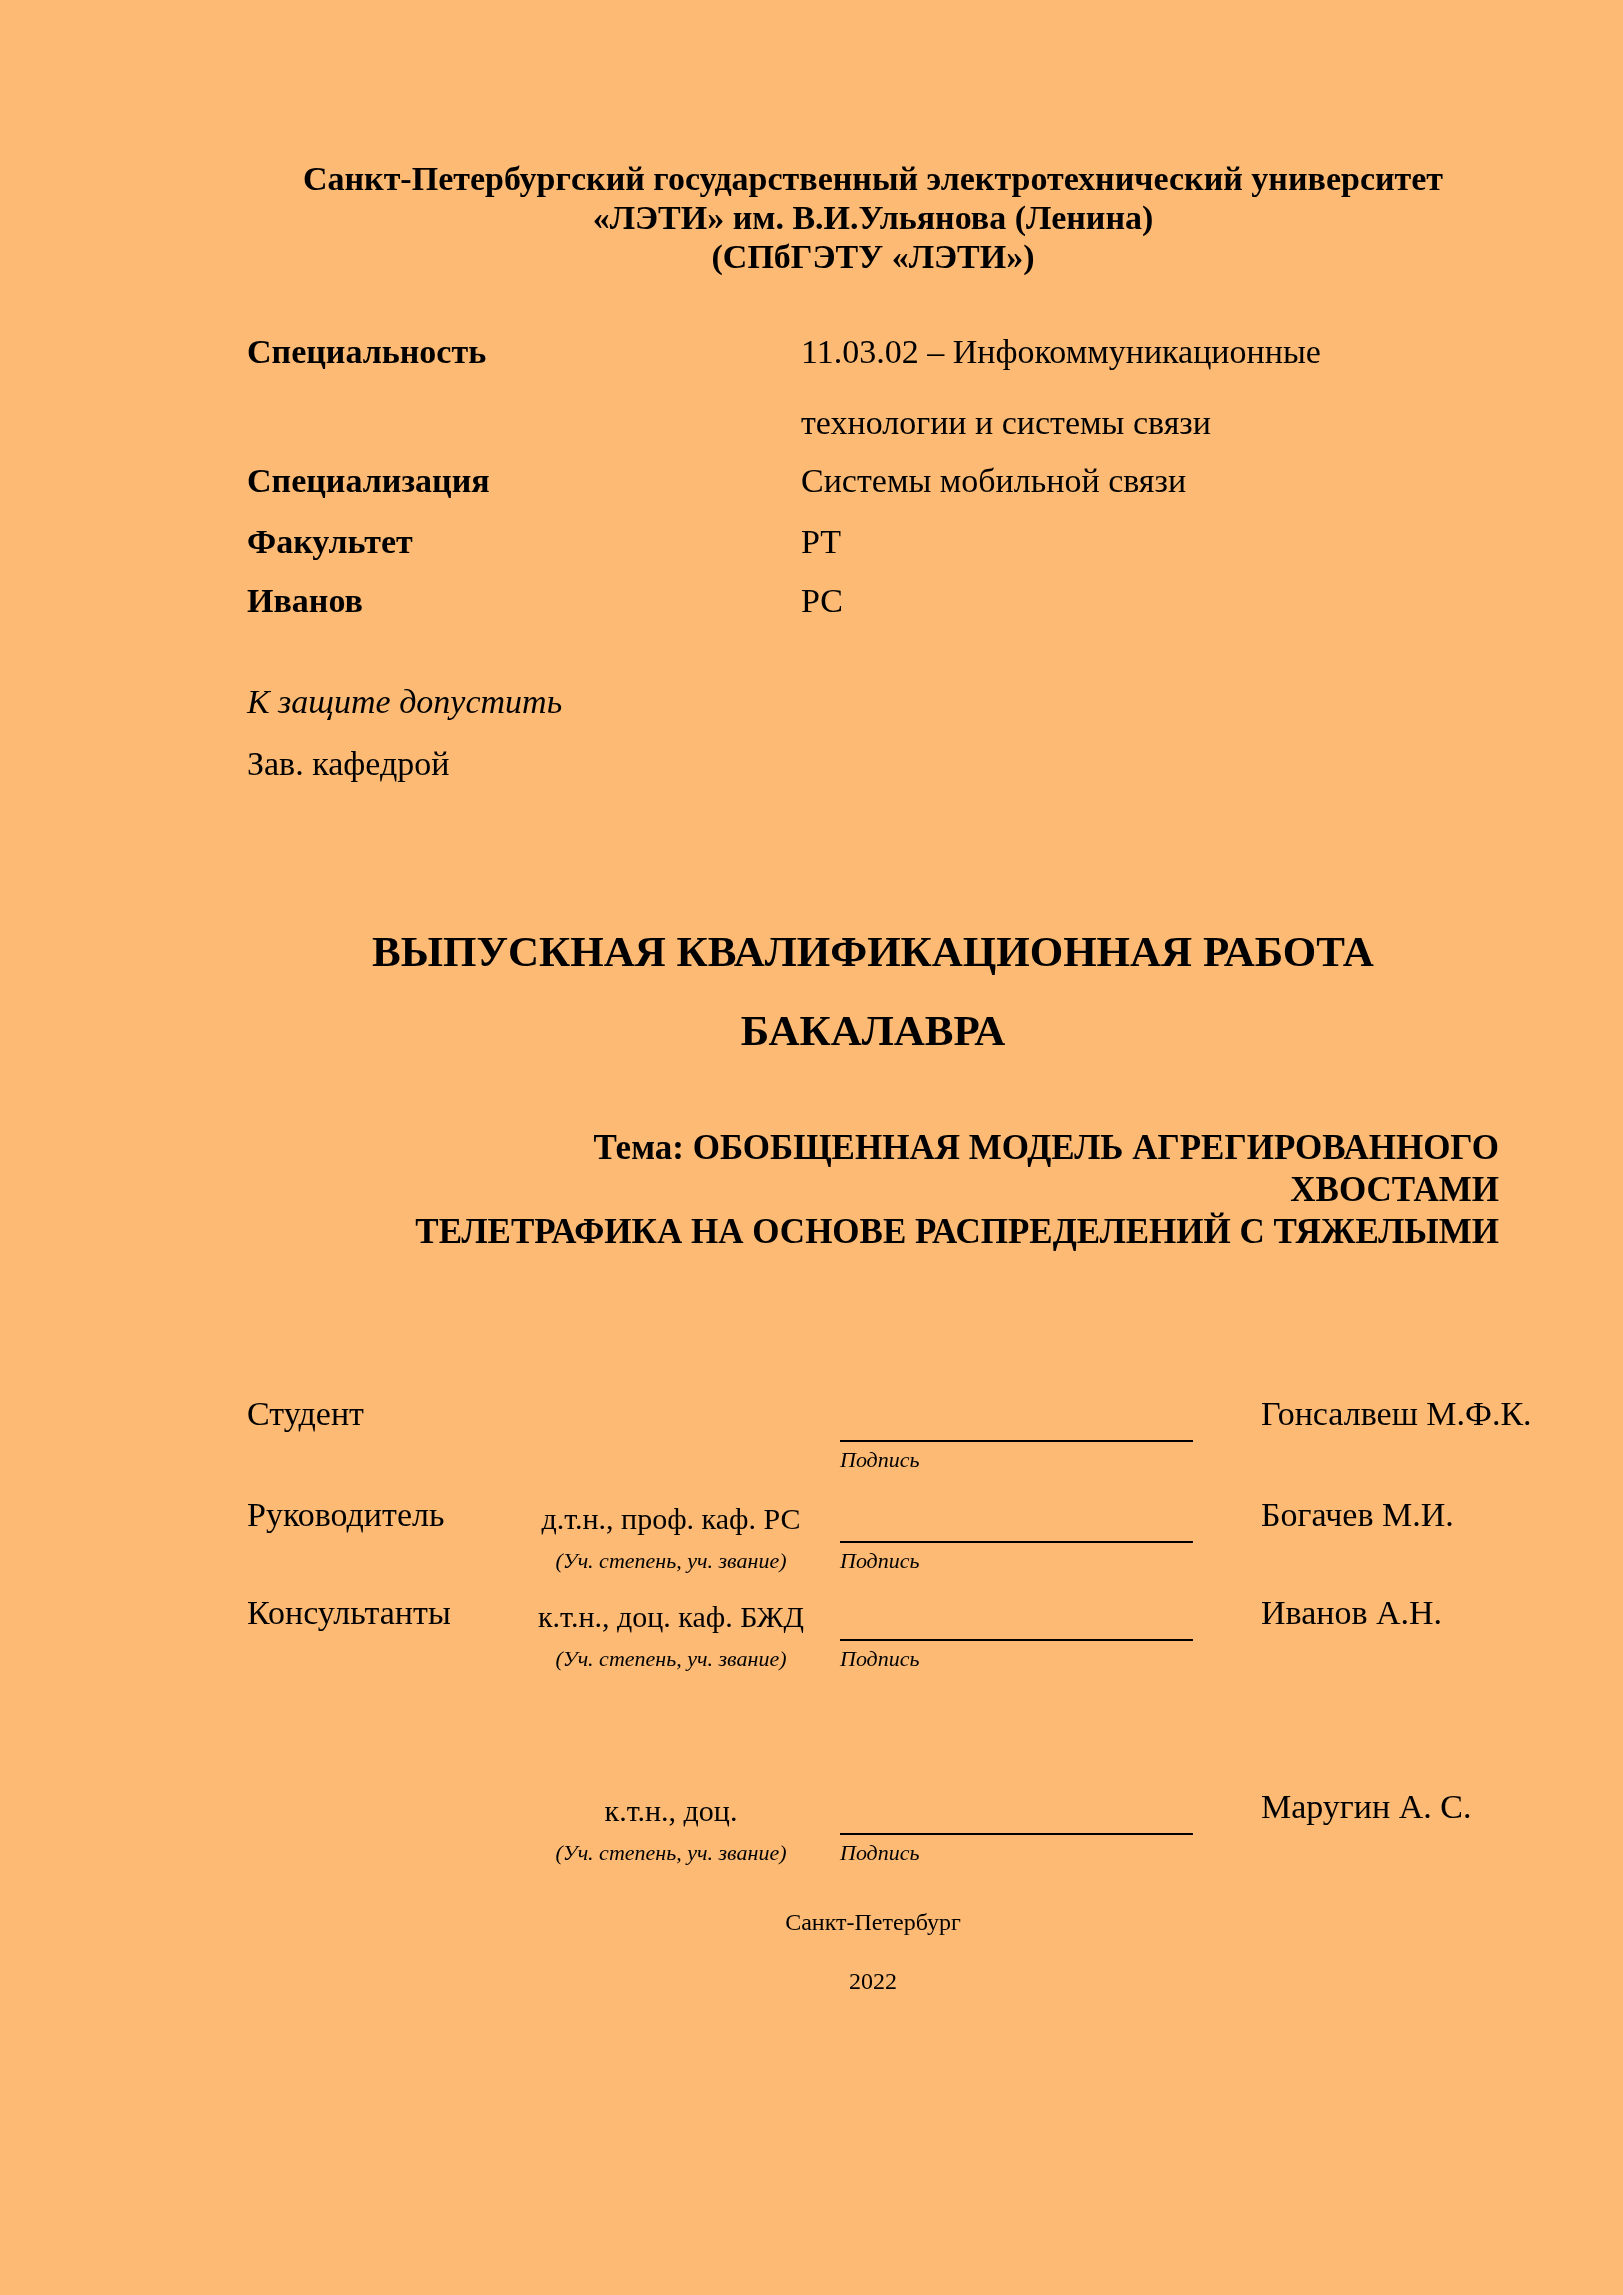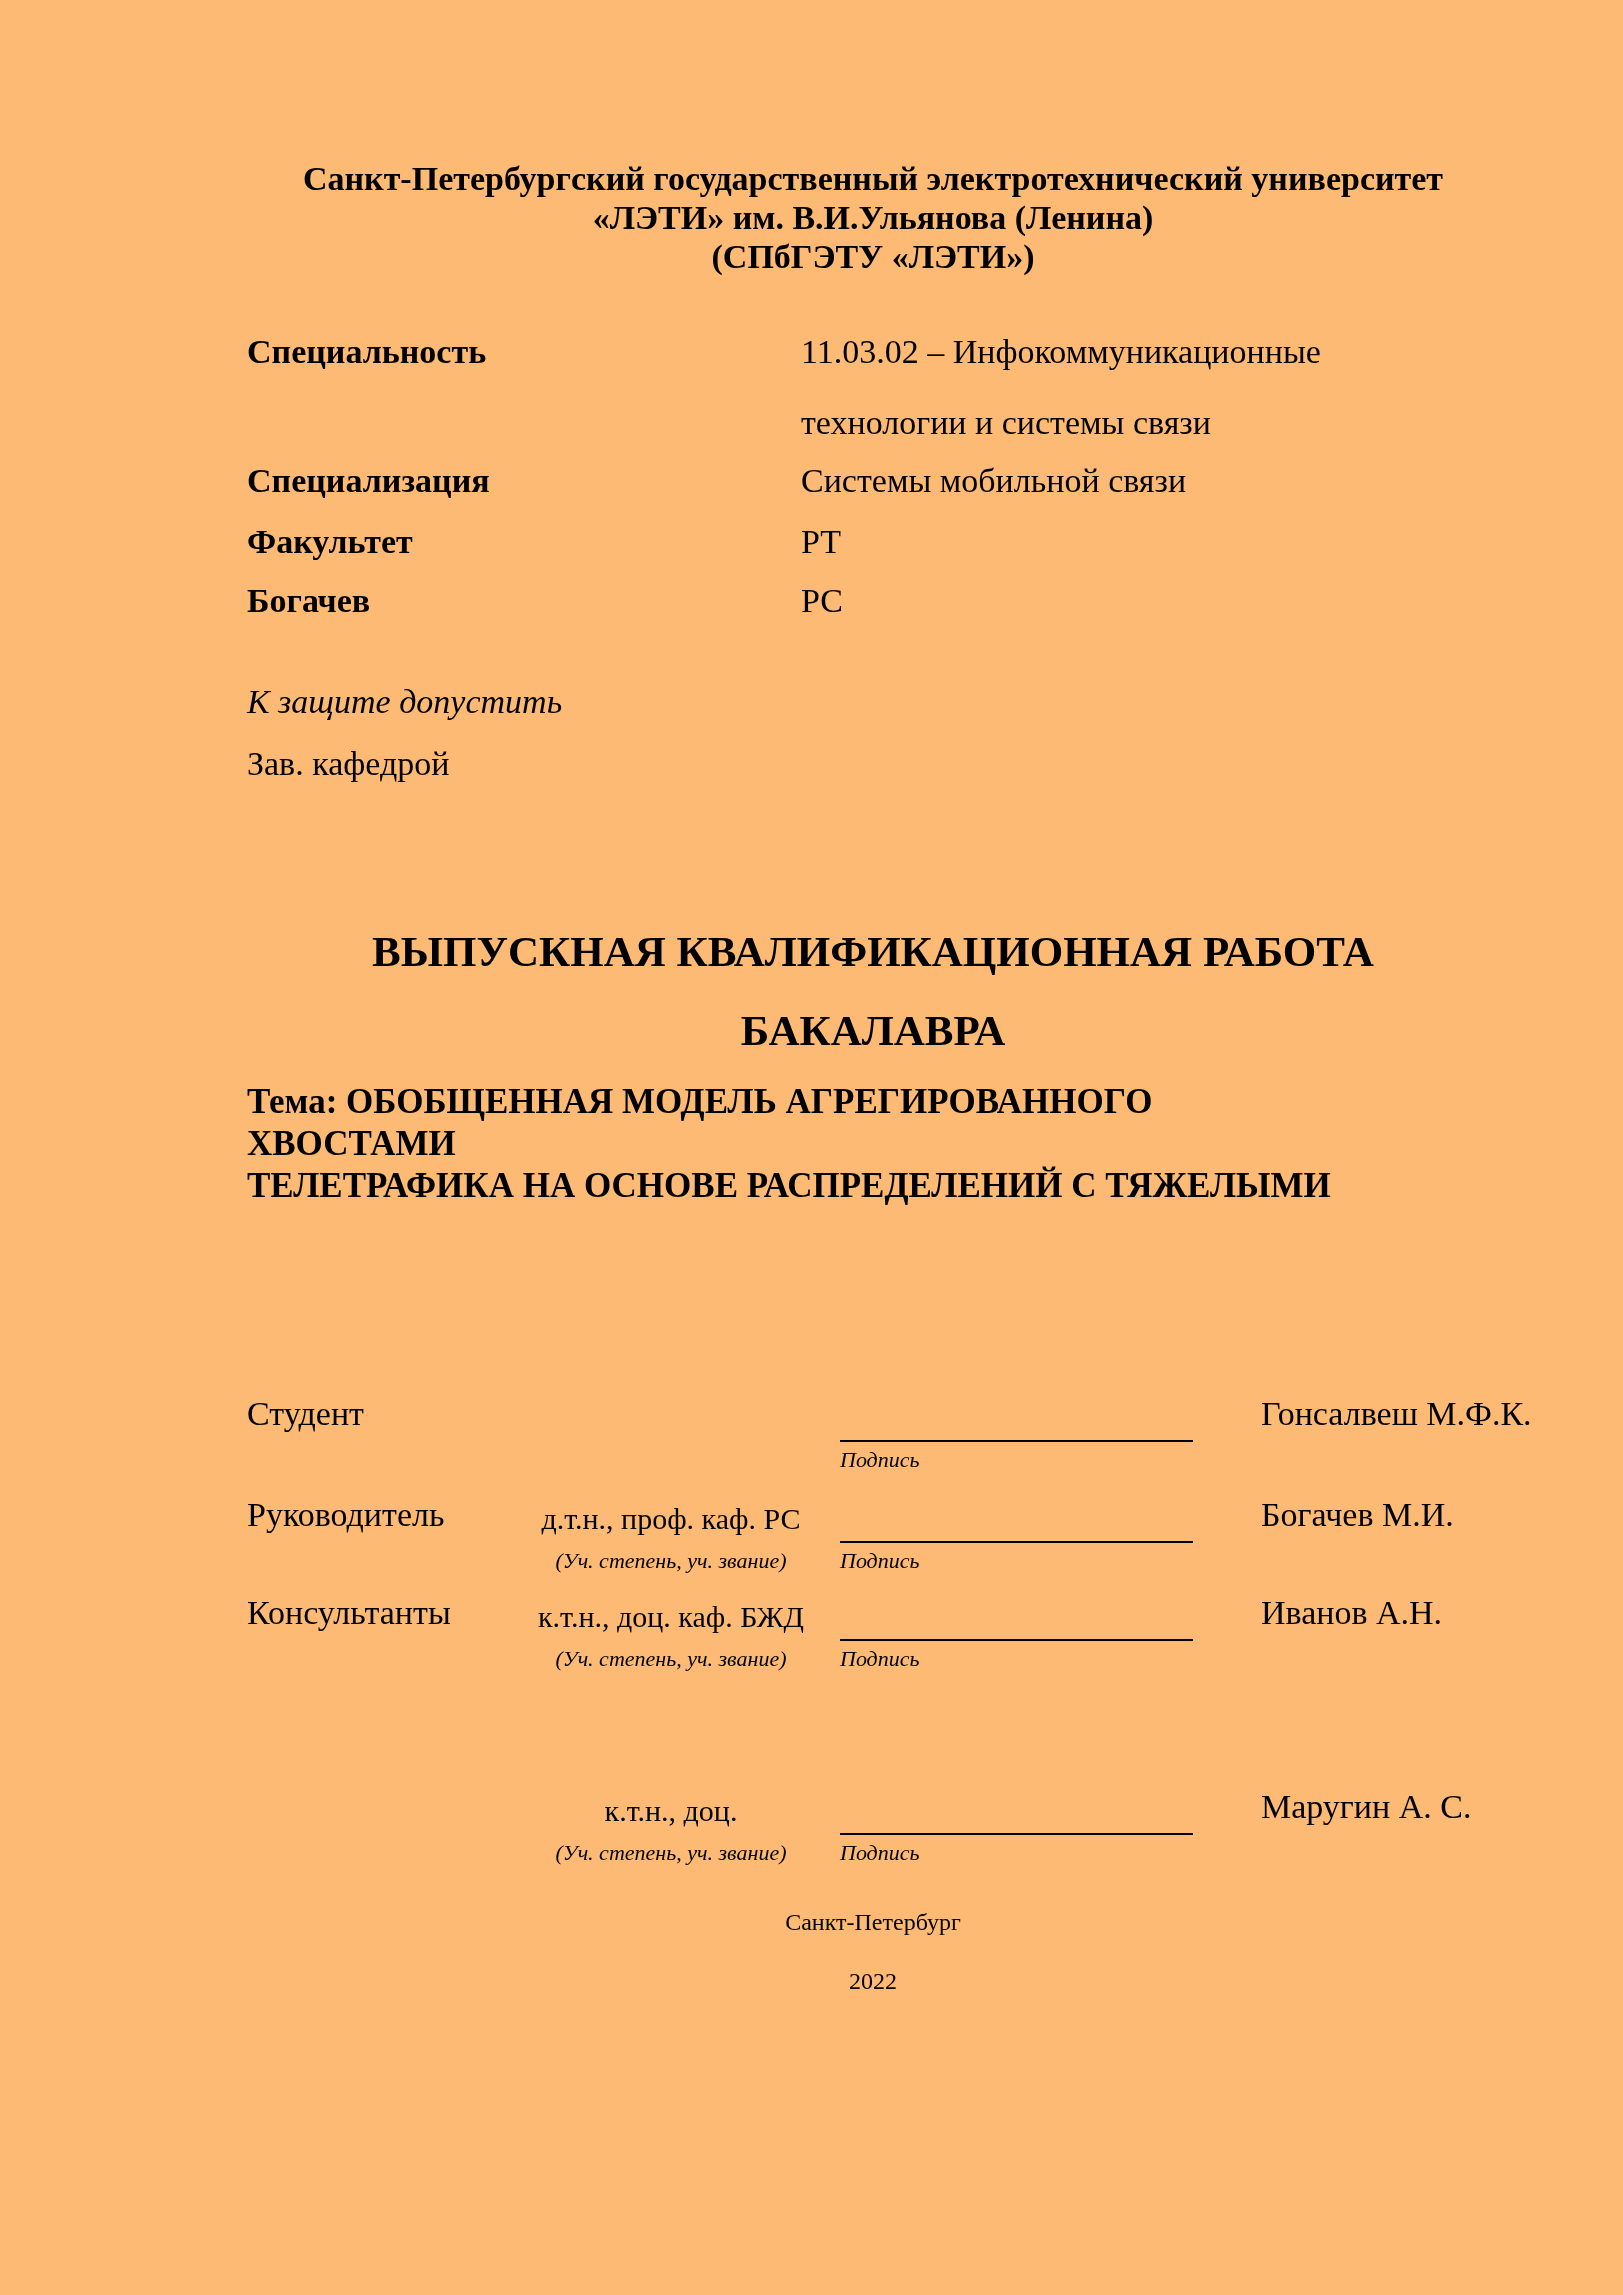--- a/index.html
+++ b/index.html
@@ -52,22 +52,22 @@
   .work-title {
     left: 247px; width: 1252px;
     text-align: center;
     font-weight: bold;
     font-size: 43px;
     white-space: nowrap;
   }
 
   
   .theme-block {
-    left: 247px; top: 1081px; width: 1252px;
-    text-align: left;
+    left: 247px; top: 1127px; width: 1252px;
+    text-align: right;
     font-weight: bold;
     font-size: 35px;
     line-height: 42px;
   }
 
   
   .sig-row {
     left: 0; width: 1623px; height: 102px;
   }
   .sig-role {
@@ -132,21 +132,21 @@
   <div class="abs info-label" style="top:333px">Специальность</div>
   <div class="abs info-value" style="top:333px">11.03.02 – Инфокоммуникационные</div>
   <div class="abs info-value" style="top:404px">технологии и системы связи</div>
 
   <div class="abs info-label" style="top:462px">Специализация</div>
   <div class="abs info-value" style="top:462px">Системы мобильной связи</div>
 
   <div class="abs info-label" style="top:523px">Факультет</div>
   <div class="abs info-value" style="top:523px">РТ</div>
 
-  <div class="abs info-label" style="top:582px">Богачев</div>
+  <div class="abs info-label" style="top:582px">Иванов</div>
   <div class="abs info-value" style="top:582px">РС</div>
 
   <div class="abs admission-line italic" style="top:683px">К защите допустить</div>
   <div class="abs admission-line" style="top:745px">Зав. кафедрой</div>
 
   <div class="abs work-title" style="top:927px">ВЫПУСКНАЯ КВАЛИФИКАЦИОННАЯ РАБОТА</div>
   <div class="abs work-title" style="top:1006px">БАКАЛАВРА</div>
 
   <div class="abs theme-block">
     <div>Тема: ОБОБЩЕННАЯ МОДЕЛЬ АГРЕГИРОВАННОГО</div>

